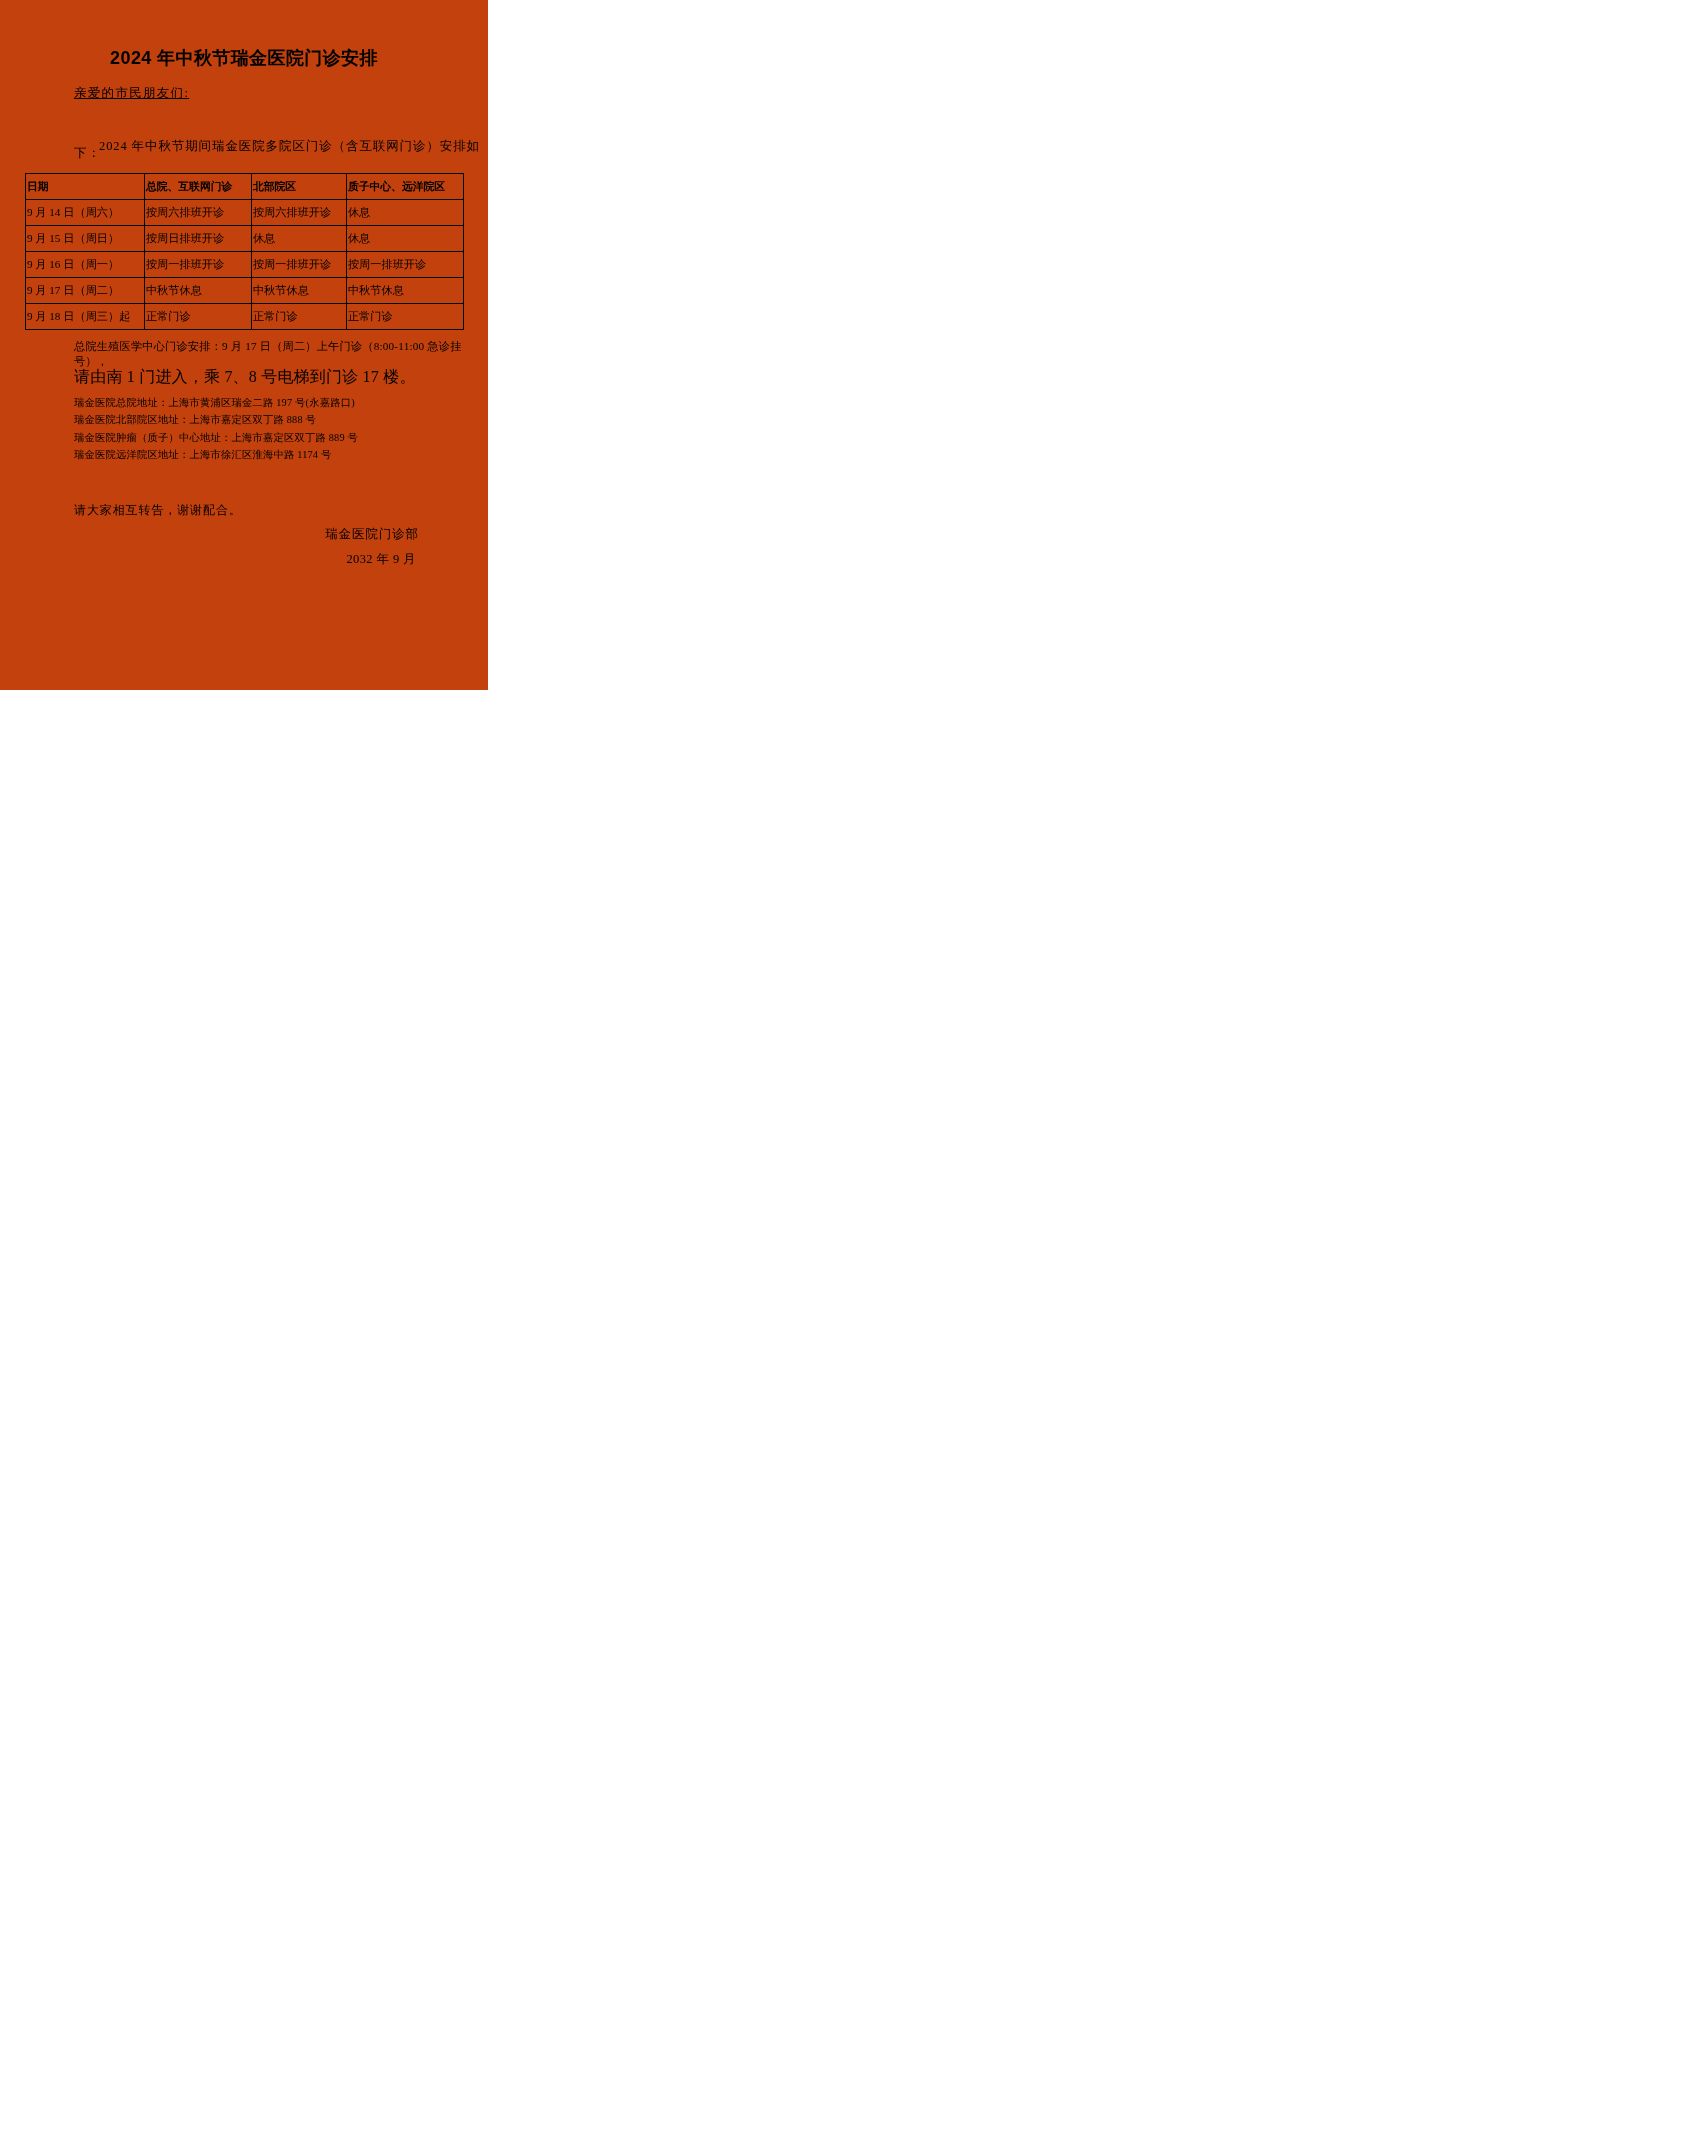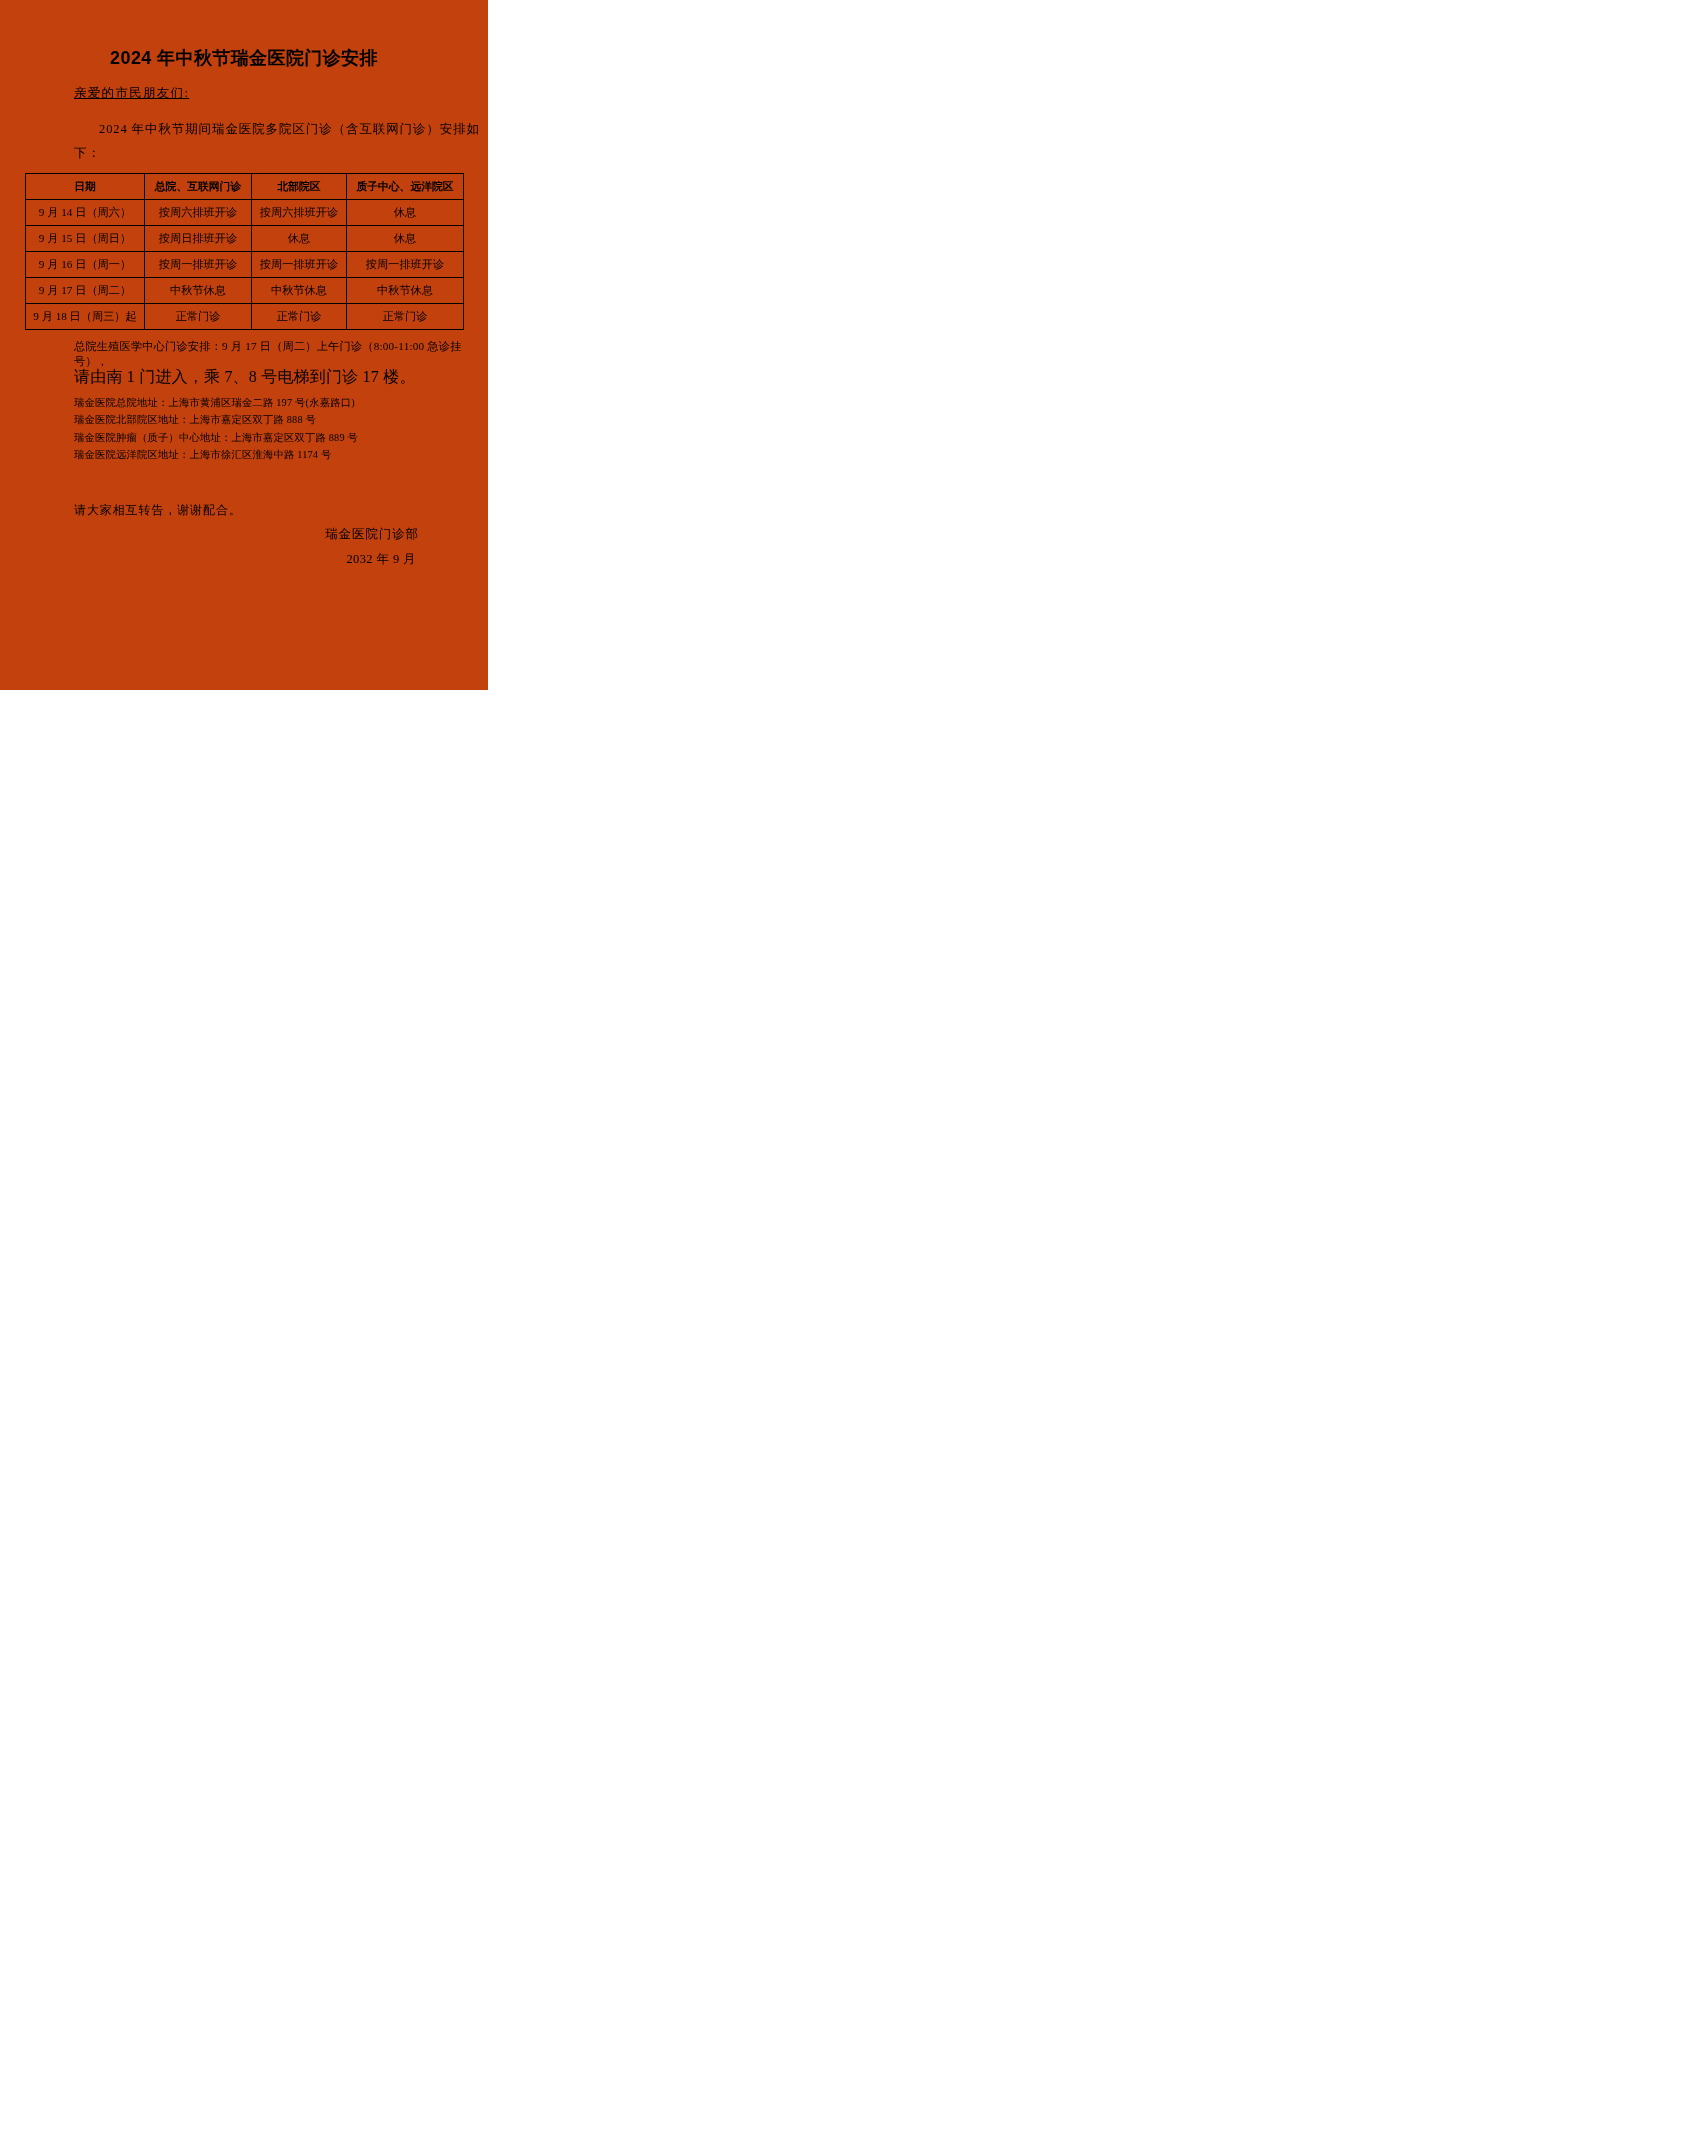--- a/index.html
+++ b/index.html
@@ -30,21 +30,21 @@
   .salutation {
     position: absolute;
     top: 85px;
     left: 74px;
     font-size: 12.5px;
     letter-spacing: 1.3px;
     text-decoration: underline;
   }
   .intro-line1 {
     position: absolute;
-    top: 121px;
+    top: 138px;
     left: 99px;
     font-size: 12.5px;
     letter-spacing: 0.9px;
   }
   .intro-line2 {
     position: absolute;
     top: 145px;
     left: 74px;
     font-size: 12.5px;
     letter-spacing: 0.9px;
@@ -60,21 +60,21 @@
   }
   table.schedule col.c1 { width: 119px; }
   table.schedule col.c2 { width: 107px; }
   table.schedule col.c3 { width: 95px; }
   table.schedule col.c4 { width: 117px; }
   table.schedule th, table.schedule td {
     border-left: 0.4px solid #000;
     border-right: 0.4px solid #000;
     border-top: 1.3px solid #000;
     border-bottom: 1.3px solid #000;
-    text-align: center;
+    text-align: left;
     vertical-align: middle;
     height: 25px;
     padding: 0 0.9px;
     font-weight: 400;
   }
   table.schedule th {
     font-weight: 700;
     font-size: 10.8px;
   }
   .note-line1 {

